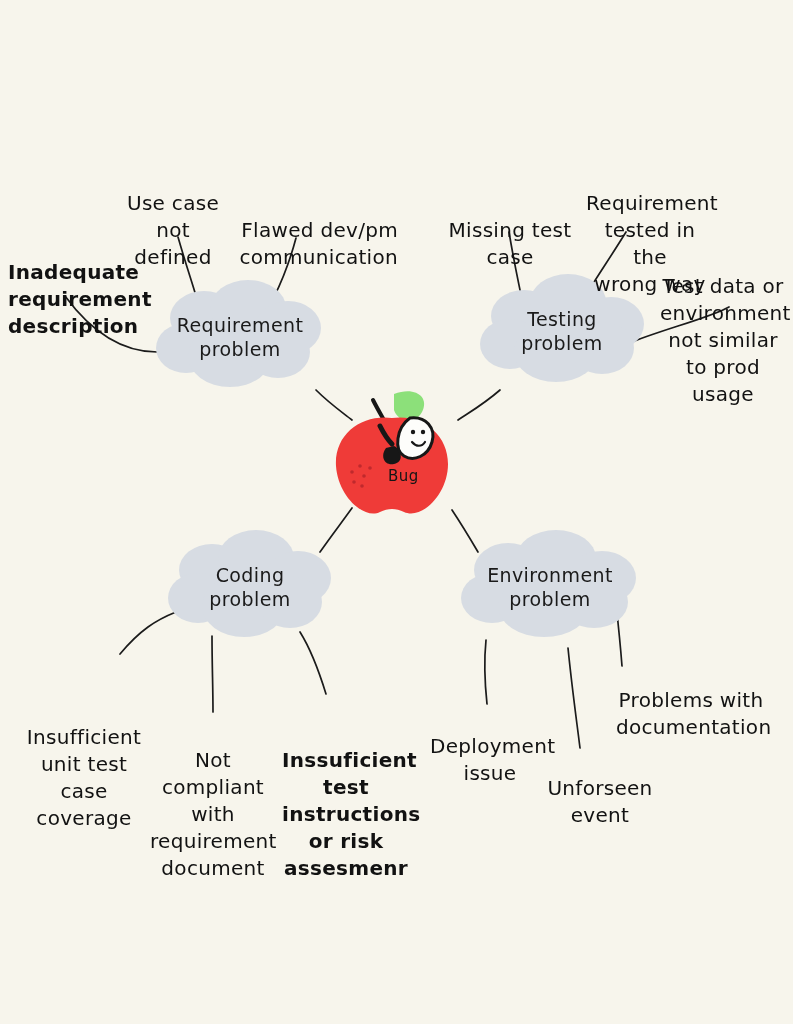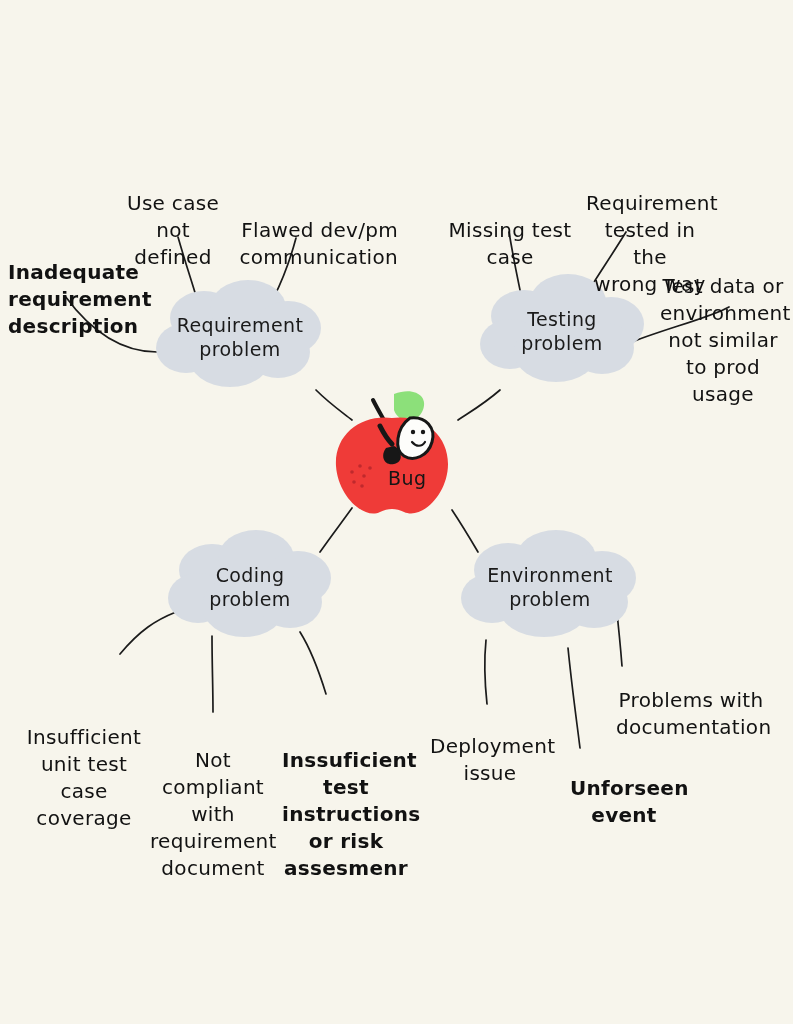--- a/index.html
+++ b/index.html
@@ -50,21 +50,21 @@
     left: 318px;
     top: 370px;
     width: 150px;
     height: 160px;
     z-index: 2;
   }
   .bug-label {
     position: absolute;
     left: 388px;
     top: 467px;
-    font-size: 19px;
+    font-size: 15px;
     color: #151515;
     letter-spacing: .5px;
     z-index: 5;
   }
 </style>
 </head>
 <body>
 
 <div id="canvas">
 
@@ -232,21 +232,21 @@
 test
 instructions
 or risk
 assesmenr</span>
   </div>
 
   <div class="leaf" style="left:430px;top:706px;width:120px;">
     <span>Deployment
 issue</span>
   </div>
-  <div class="leaf" style="left:570px;top:748px;width:108px;font-weight:bold;">
+  <div class="leaf" style="left:546px;top:748px;width:108px;">
     <span>Unforseen
 event</span>
   </div>
   <div class="leaf" style="left:616px;top:660px;width:150px;">
     <span>Problems with
 documentation</span>
   </div>
 
 </div>
 

